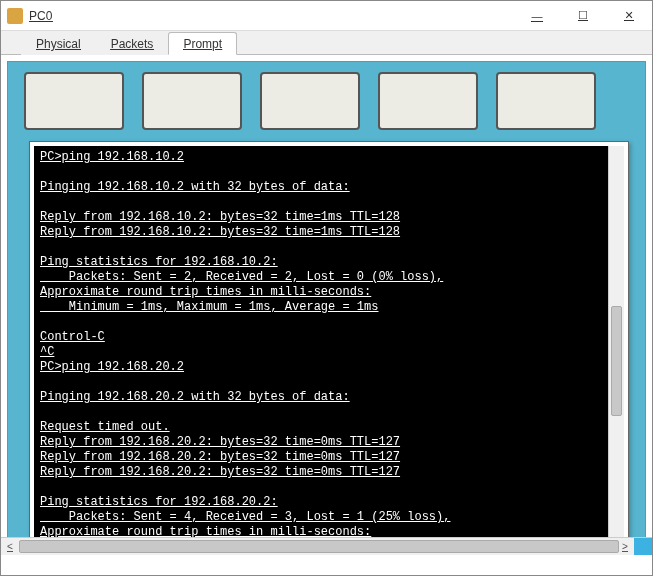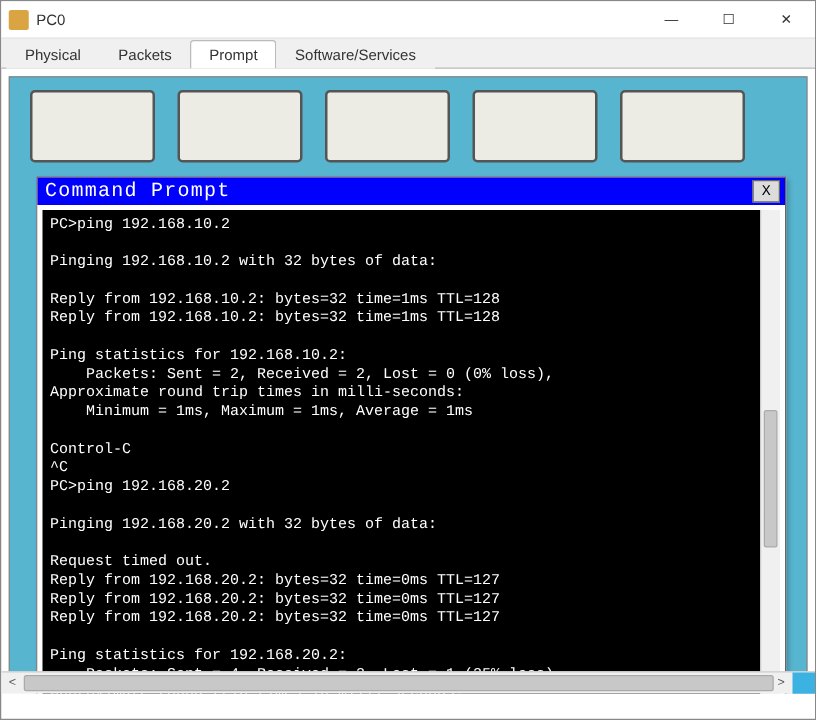--- a/index.html
+++ b/index.html
@@ -1,15 +1,15 @@
 <!DOCTYPE html>
 <html><head>
 <meta charset="utf-8">
 <style>
-  * { box-sizing: border-box; }
+  * { box-sizing: border-box; text-decoration: underline; }
   body {
     margin: 0;
     font-family: "Segoe UI", Tahoma, sans-serif;
     font-size: 12px;
     background: #fff;
     width: 653px;
     height: 576px;
     overflow: hidden;
     border: 1px solid #888;
   }
@@ -31,21 +31,21 @@
   .winbtn {
     width: 46px; height: 100%;
     display: flex; align-items: center; justify-content: center;
     font-family: "Segoe UI Symbol", sans-serif;
     font-size: 11px; color: #333;
   }
   .tabs {
     display: flex;
     background: #f0f0f0;
     border-bottom: 1px solid #bbb;
-    padding-left: 4px;
+    padding-left: 20px;
     height: 24px;
   }
   .tab {
     padding: 4px 14px;
     font-size: 12px;
     color: #333;
     border: 1px solid transparent;
     border-bottom: none;
     position: relative;
     top: 1px;
@@ -179,39 +179,34 @@
     <div class="winbtn">—</div>
     <div class="winbtn">☐</div>
     <div class="winbtn">✕</div>
   </div>
 </div>
 
 <div class="tabs">
   <div class="tab">Physical</div>
   <div class="tab">Packets</div>
   <div class="tab active">Prompt</div>
-  <div class="tab">Software/Services</div>
 </div>
 
 <div class="desktop-area">
   <div class="desk-bg">
     <div class="iconrow">
       <div class="deskicon"></div>
       <div class="deskicon"></div>
       <div class="deskicon"></div>
       <div class="deskicon"></div>
       <div class="deskicon"></div>
     </div>
   </div>
 
   <div class="cmdwin">
-    <div class="cmd-titlebar">
-      <div class="cmd-title">Command Prompt</div>
-      <div class="cmd-close">X</div>
-    </div>
     <div class="cmd-body-wrap">
       <div class="cmd-body" id="cmdbody">PC&gt;ping 192.168.10.2
 
 Pinging 192.168.10.2 with 32 bytes of data:
 
 Reply from 192.168.10.2: bytes=32 time=1ms TTL=128
 Reply from 192.168.10.2: bytes=32 time=1ms TTL=128
 
 Ping statistics for 192.168.10.2:
     Packets: Sent = 2, Received = 2, Lost = 0 (0% loss),

